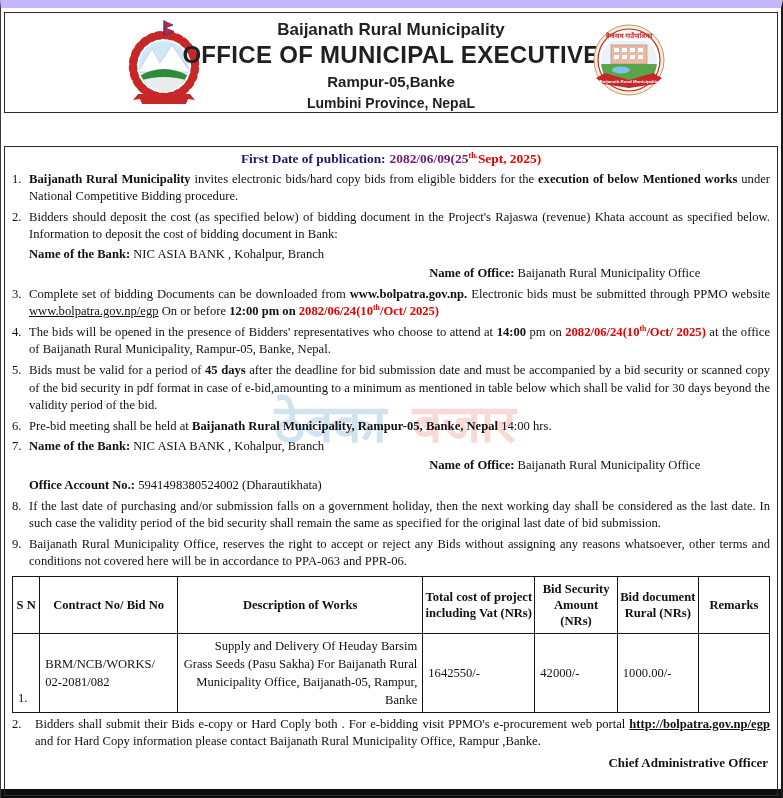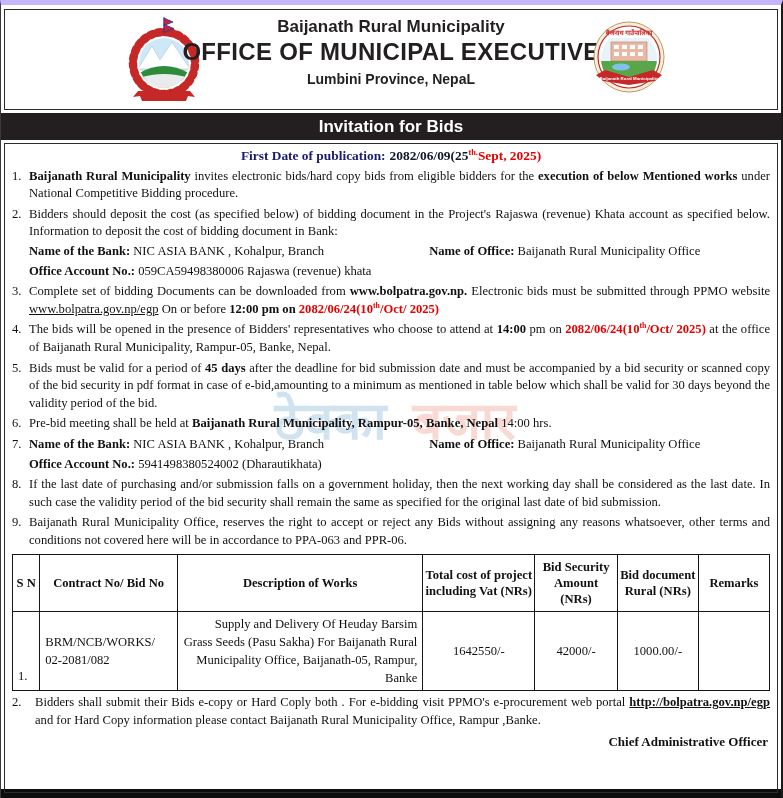--- a/index.html
+++ b/index.html
@@ -1,18 +1,18 @@
 <!DOCTYPE html>
 <html><head>
 <meta charset="utf-8">
 <style>
   * { margin:0; padding:0; box-sizing:border-box; }
   html,body { width:783px; height:798px; }
   body { font-family:"Liberation Serif", serif; background:#ffffff; position:relative; overflow:hidden; color:#111; }
-  .doc { position:absolute; inset:0; background:#fff; border-top:5px solid #c4b5fd; border-left:1px solid #3a3a3a; border-right:2px solid #1a1a1a; }
+  .doc { position:absolute; inset:0; background:#fff; border-top:8px solid #c4b5fd; border-left:1px solid #3a3a3a; border-right:2px solid #1a1a1a; }
 
   
   .header-box { position:absolute; left:3px; top:4px; right:3px; height:101px; border:1px solid #2b2b2b; background:#fff; }
   .hdr-center { position:absolute; left:0; right:0; top:7px; text-align:center; font-family:"Liberation Sans", sans-serif; color:#231f20; }
   .hdr-muni   { font-size:17px; font-weight:bold; }
   .hdr-office { font-size:24px; font-weight:bold; margin-top:1px; letter-spacing:.3px; }
   .hdr-addr   { font-size:15px; font-weight:bold; margin-top:4px; }
   .hdr-prov   { font-size:14px; font-weight:bold; margin-top:5px; }
   .logo-left  { position:absolute; left:118px; top:4px; }
   .logo-right { position:absolute; left:586px; top:7px; }
@@ -33,30 +33,30 @@
   .pub { text-align:center; font-weight:bold; font-size:13.4px; margin-bottom:2px; }
   .pub-label { color:#191970; margin-right:4px; }
   sup { font-size:.62em; vertical-align:super; line-height:0; }
 
   .li { position:relative; padding-left:17px; text-align:justify; margin-top:3px; }
   .li > .num { position:absolute; left:0; top:0; }
   .li.wide { padding-left:23px; }
   .sub { margin-left:17px; margin-top:2px; }
   .cols { display:flex; }
   .col-l { width:54%; }
-  .col-r { width:46%; }
+  .col-r { width:46%;margin-top:19px; }
 
   table { width:100%; border-collapse:collapse; margin-top:5px; margin-bottom:3px; }
   th, td { border:1.4px solid #161616; }
   th { font-weight:bold; text-align:center; vertical-align:middle; padding:4px 2px; line-height:16px; font-size:12.6px; }
   td { padding:3px 5px; line-height:18px; }
   td.sn { vertical-align:bottom; padding-bottom:5px; }
   td.contract { vertical-align:middle; }
   td.desc { vertical-align:middle; text-align:right; }
-  td.num-c { text-align:center; vertical-align:middle; }
+  td.num-c { text-align:left; vertical-align:middle; }
   .sig { text-align:right; font-weight:bold; margin-top:3px; padding-right:2px; font-size:13px; }
 
   .bottom-strip { position:absolute; left:0; bottom:0; width:100%; height:9px; background:#0d0d0d; }
 </style>
 </head>
 <body>
 
 <div class="doc">
 
   <div class="header-box">
@@ -77,20 +77,21 @@
         </g>
         <line x1="41" y1="3" x2="41" y2="18" stroke="#444" stroke-width="1"></line>
         <path d="M41,4 L50,8 L41,11.5 Z" fill="#d21f3c" stroke="#1b3d8f" stroke-width="0.8"></path>
         <path d="M41,10.5 L51,14.5 L41,18.5 Z" fill="#d21f3c" stroke="#1b3d8f" stroke-width="0.8"></path>
         <path d="M15,77 L67,77 L72,83 L65,82 L63,87 L19,87 L17,82 L10,83 Z" fill="#c62828"></path>
       </svg>
     </div>
     <div class="hdr-center">
       <div class="hdr-muni">Baijanath Rural Municipality</div>
       <div class="hdr-office">OFFICE OF MUNICIPAL EXECUTIVE</div>
+      <div class="hdr-addr">Rampur-05,Banke</div>
       <div class="hdr-prov">Lumbini  Province, NepaL</div>
     </div>
     <div class="logo-right">
       <svg width="76" height="84" viewBox="0 0 76 84">
         <circle cx="38" cy="40" r="35" fill="#f7efdd" stroke="#b89b5e" stroke-width="1"></circle>
         <circle cx="38" cy="40" r="31" fill="#ffffff" stroke="#c62828" stroke-width="1.2"></circle>
         <text x="38" y="18" text-anchor="middle" font-size="6.5" fill="#c62828" font-weight="bold">बैजनाथ गाउँपालिका</text>
         <clipPath id="c2">
             <circle cx="38" cy="42" r="28"></circle>
           </clipPath>
@@ -107,37 +108,35 @@
             <rect x="47" y="35" width="5" height="4" fill="#fff"></rect>
           <rect x="10" y="44" width="56" height="16" fill="#58a54a"></rect>
           <ellipse cx="30" cy="50" rx="9" ry="3.5" fill="#7ec2e8"></ellipse>
         </g>
         <path d="M5,58 L14,53 L38,60 L62,53 L71,58 L64,64 L38,68 L12,64 Z" fill="#c62828"></path>
         <text x="38" y="62.5" text-anchor="middle" font-size="4.4" fill="#ffffff" font-family="Liberation Sans, sans-serif" font-weight="bold">Baijanath Rural Municipality</text>
       </svg>
     </div>
   </div>
 
-  <div class="banner">Invitation for Bids</div>
 
   <div class="watermark"><span class="wm-blue">ठेक्का</span><span class="wm-red">बजार</span></div>
 
   <div class="content">
     <div class="pub">
-      <span class="pub-label">First Date of publication:</span><span><span style="font-weight: bold; color: #0f172a;">2082/06/09(25</span><sup style="font-weight: bold; color: rgb(232, 0, 0); text-align: center;">th.</sup><span style="font-weight: bold; color: rgb(232, 0, 0);">Sept, 2025)</span></span>
+      <span class="pub-label">First Date of publication:</span><span><span style="font-weight: bold; color: #701a75;">2082/06/09(25</span><sup style="font-weight: bold; color: rgb(232, 0, 0); text-align: center;">th.</sup><span style="font-weight: bold; color: rgb(232, 0, 0);">Sept, 2025)</span></span>
     </div>
 
     <div>
         <div class="li"><span class="num">1.</span><span style="font-weight: bold;">Baijanath Rural Municipality</span><span> invites electronic bids/hard copy bids from eligible bidders for the </span><span style="font-weight: bold;">execution of below Mentioned works</span><span> under National Competitive Bidding procedure.</span></div>
         <div class="li"><span class="num">2.</span><span>Bidders should deposit the cost (as specified below) of bidding document in the Project's Rajaswa (revenue) Khata account as specified below. Information to deposit the cost of bidding document in Bank:</span></div>
         <div class="sub cols">
           <span class="col-l"><span style="font-weight: bold;">Name of the Bank:</span><span> NIC ASIA BANK , Kohalpur, Branch</span></span>
           <span class="col-r"><span style="font-weight: bold;">Name of Office:</span><span> Baijanath  Rural Municipality Office</span></span>
         </div>
-        <div class="sub"><span style="font-weight: bold;">Office Account No.:</span><span> 059CA59498380006 Rajaswa (revenue) khata</span></div>
         <div class="li"><span class="num">3.</span><span>Complete set of bidding Documents can be downloaded from </span><span style="font-weight: bold;">www.bolpatra.gov.np.</span><span> Electronic bids must be submitted through PPMO website </span><span style="text-decoration: underline;">www.bolpatra.gov.np/egp</span><span> On or before </span><span style="font-weight: bold;">12:00 pm on </span><span style="font-weight: bold; color: rgb(232, 0, 0);">2082/06/24(10</span><sup style="font-weight: bold; color: rgb(232, 0, 0);">th</sup><span style="font-weight: bold; color: rgb(232, 0, 0);">/Oct/ 2025)</span></div>
         <div class="li"><span class="num">4.</span><span>The bids will be opened in the presence of Bidders' representatives who choose to attend at </span><span style="font-weight: bold;">14:00</span><span> pm on </span><span style="font-weight: bold; color: rgb(232, 0, 0);">2082/06/24(10</span><sup style="font-weight: bold; color: rgb(232, 0, 0);">th</sup><span style="font-weight: bold; color: rgb(232, 0, 0);">/Oct/ 2025)</span><span> at the office of Baijanath Rural Municipality, Rampur-05, Banke, Nepal.</span></div>
         <div class="li"><span class="num">5.</span><span>Bids must be valid for a period of </span><span style="font-weight: bold;">45 days</span><span> after the deadline for bid submission date and must be accompanied by a bid security or scanned copy of the bid security in pdf format in case of e-bid,amounting to a minimum as mentioned in table below which shall be valid for 30 days beyond the validity period of the bid.</span></div>
         <div class="li"><span class="num">6.</span><span>Pre-bid meeting shall be held at </span><span style="font-weight: bold;">Baijanath Rural Municipality, Rampur-05, Banke, Nepal</span><span> 14:00 hrs.</span></div>
         <div class="li"><span class="num">7.</span></div>
         <div class="sub cols">
           <span class="col-l"><span style="font-weight: bold;">Name of the Bank:</span><span> NIC ASIA BANK , Kohalpur, Branch</span></span>
           <span class="col-r"><span style="font-weight: bold;">Name of Office:</span><span> Baijanath  Rural Municipality Office</span></span>
         </div>
         <div class="sub"><span style="font-weight: bold;">Office Account No.:</span><span> 5941498380524002 (Dharautikhata)</span></div>

